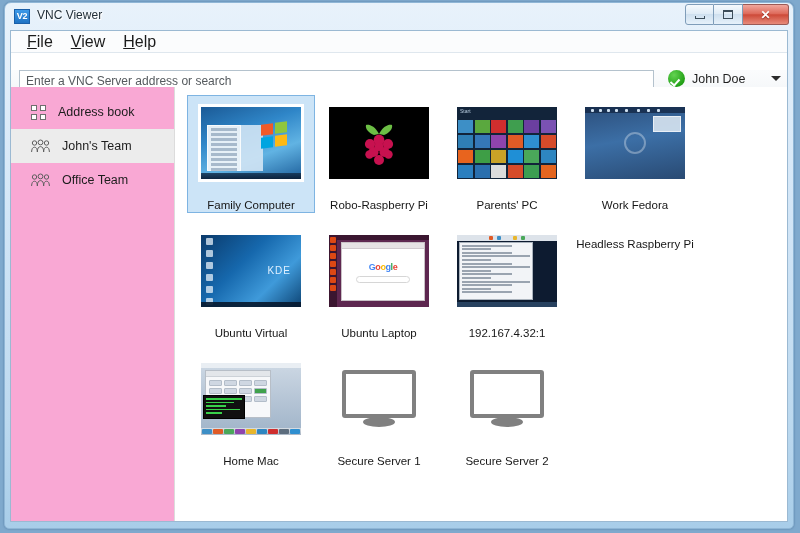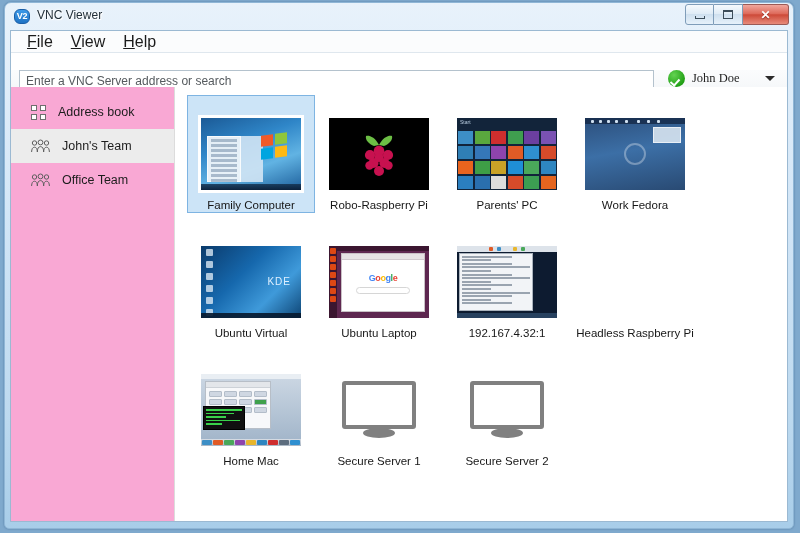--- a/index.html
+++ b/index.html
@@ -30,21 +30,21 @@
 
   
   .titlebar {
     position: absolute; left: 0; top: 0; right: 0; height: 27px;
   }
   .app-icon {
     position: absolute; left: 9px; top: 6px;
     width: 16px; height: 15px;
     background: linear-gradient(180deg,#3d9ae8,#1f73c4);
     border: 1px solid #1a5fa8;
-    border-radius: 6px;
+    border-radius: 0;
     color: #fff; font-size: 9px; font-weight: bold;
     line-height: 13px; text-align: center;
     letter-spacing: -0.3px;
   }
   .title-text {
     position: absolute; left: 32px; top: 5px;
     font-size: 12px; color: #23303a;
     text-shadow: 0 0 3px #fff, 0 0 5px #fff, 1px 1px 0 rgba(255,255,255,.9);
   }
   .win-controls {
@@ -119,21 +119,21 @@
     background: radial-gradient(circle at 35% 30%, #63d352, #22a016 70%, #1a8a11);
     position: relative;
   }
   .status-dot::after {
     content: "";
     position: absolute; left: 4px; top: 7px;
     width: 4px; height: 7px;
     border: 2px solid #fff; border-top: none; border-left: none;
     transform: rotate(42deg);
   }
-  .account-name { font-size: 12.5px; color: #1f1f1f; font-family: Liberation Serif, serif; }
+  .account-name { font-size: 12.5px; color: #1f1f1f; }
   .caret {
     margin-left: 18px;
     width: 0; height: 0;
     border-left: 5px solid transparent;
     border-right: 5px solid transparent;
     border-top: 5px solid #2b2b2b;
   }
 
   
   .body-split {
@@ -174,21 +174,21 @@
   }
   .grid {
     display: grid;
     grid-template-columns: repeat(4, 128px);
     grid-auto-rows: 124px;
     column-gap: 0px; row-gap: 4px;
   }
   .card {
     width: 128px; height: 118px;
     display: flex; flex-direction: column;
-    align-items: center; justify-content: flex-end;
+    align-items: center; justify-content: space-between;
     padding-top: 8px;
     border: 1px solid transparent;
     cursor: default;
   }
   .card.selected {
     background: #cce4f7;
     border: 1px solid #7eb4e2;
   }
   .thumb {
     width: 106px; height: 78px;

